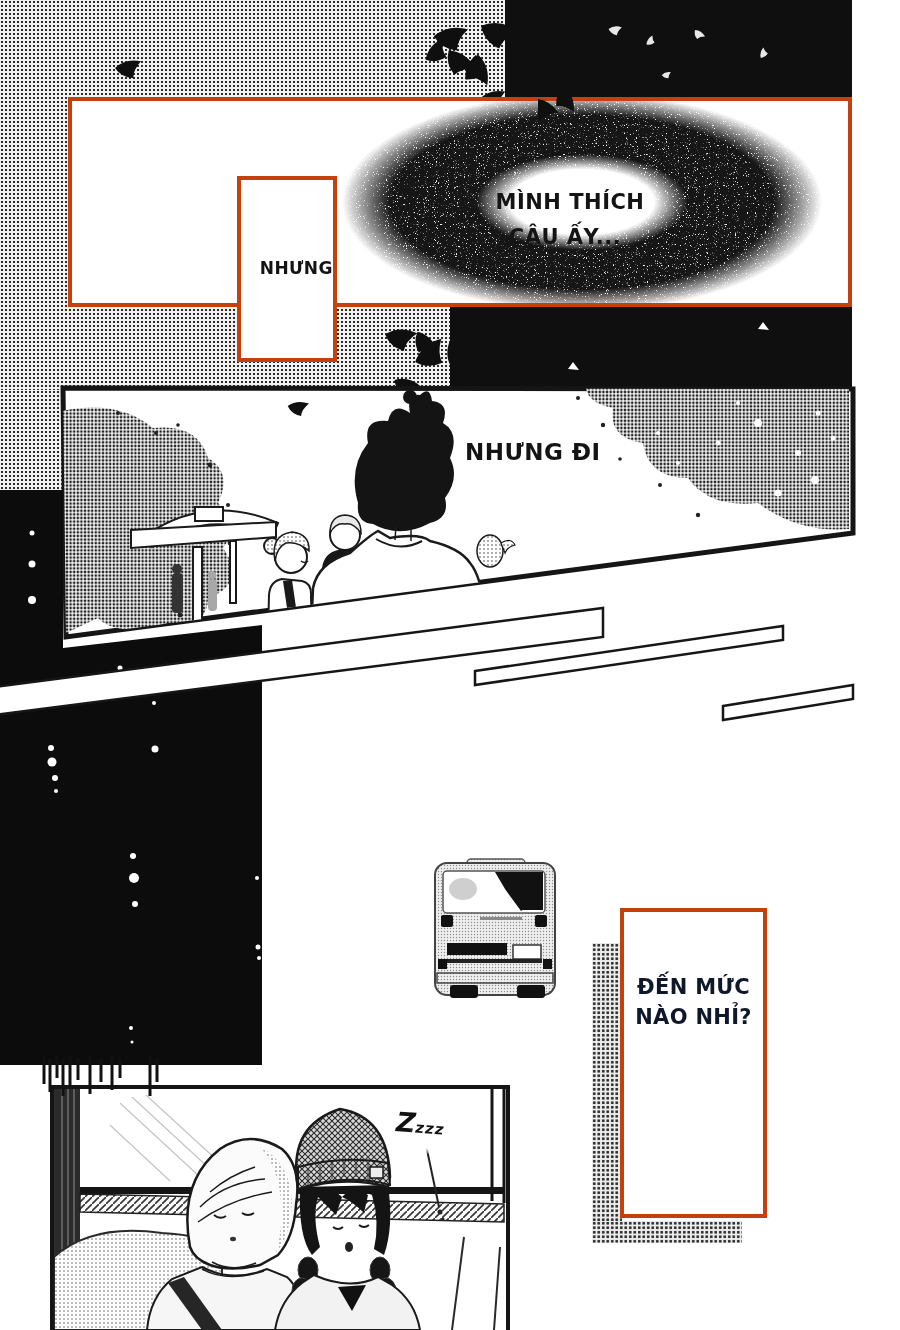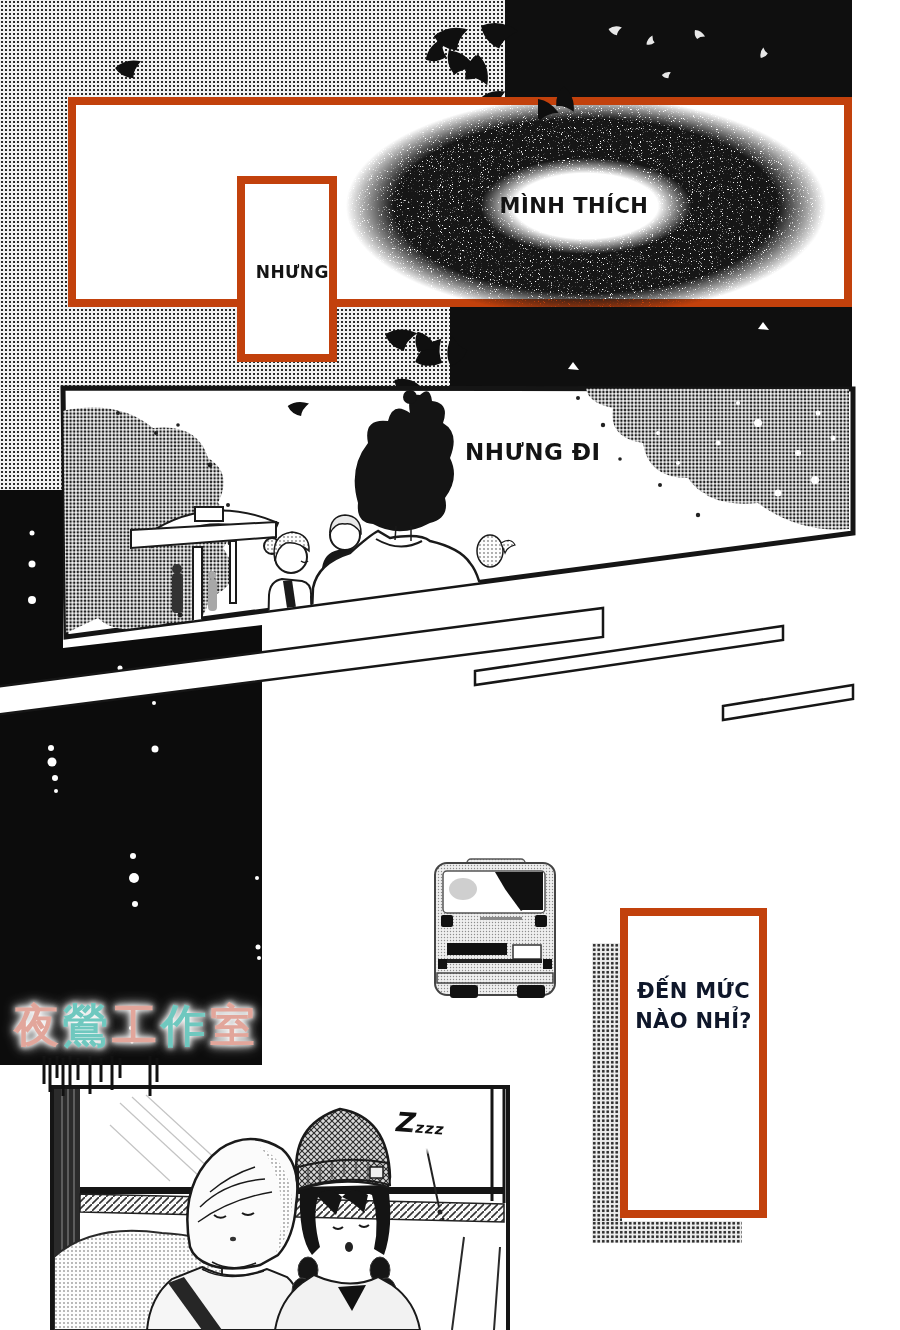--- a/index.html
+++ b/index.html
@@ -15,21 +15,21 @@
     background-image:radial-gradient(circle,#2b2b2b 1.35px,transparent 1.55px);
     background-size:4px 4px;
   }
   
   .ht2{
     background-color:#ededed;
     background-image:radial-gradient(circle,#303030 1.25px,transparent 1.45px);
     background-size:4.5px 4.5px;
   }
   .panel-box{
-    position:absolute;background:#fff;border:8px solid #c2410c;box-sizing:border-box;
+    position:absolute;background:#fff;border:4px solid #c2410c;box-sizing:border-box;
   }
   .caption-text{
     position:absolute;color:#141414;font-weight:bold;text-align:center;
     letter-spacing:.5px;line-height:1.25;white-space:nowrap;
   }
   .thought-line{font-size:21px;width:220px;}
   .nhung-box{ text-align:right; }
   .nhung-box .caption-inner{
     margin-top:78px;font-size:17px;font-weight:bold;color:#141414;letter-spacing:.5px;
   }
@@ -119,20 +119,21 @@
         </radialGradient>
         <mask id="cloudmask">
           <rect x="270" y="-8" width="480" height="218" fill="url(#cloudrg)"></rect>
         </mask>
       </defs>
       <g mask="url(#cloudmask)">
         <rect x="250" y="0" width="520" height="202" fill="#151515" filter="url(#grain)"></rect>
       </g>
     </svg>
     <div class="caption-text thought-line" style="left:388px;top:88px;">MÌNH THÍCH</div>
+    <div class="caption-text thought-line" style="left:383px;top:123px;">CẬU ẤY...</div>
   </div>
 
   <svg class="abs" style="left:538px;top:84px;" width="70" height="40">
     <path d="M2,14 Q10,2 26,2 Q20,12 22,20 Q10,22 2,14 Z" fill="#0f0f0f" transform="translate(6,4) rotate(55) scale(1.1)"></path>
     <path d="M2,14 Q10,2 26,2 Q20,12 22,20 Q10,22 2,14 Z" fill="#0f0f0f" transform="translate(40,2) rotate(95)"></path>
   </svg>
 
   <div class="panel-box nhung-box" style="left:237px;top:176px;width:100px;height:186px;">
     <div class="caption-inner">NHƯNG</div>
   </div>
@@ -397,15 +398,14 @@
         <path d="M48,10 V32"></path>
         <path d="M60,8 V46"></path>
         <path d="M71,10 V34"></path>
       <path d="M82,8 V42"></path>
         <path d="M90,10 V30"></path>
         <path d="M120,8 V48"></path>
         <path d="M127,10 V34"></path>
     </g>
   </svg>
 
-  <div class="watermark" style="left:14px;top:996px;"><span style="color: rgb(226, 166, 155);">夜</span><span style="color: rgb(111, 200, 191);">鶯</span><span style="color: rgb(226, 166, 155);">工</span><span style="color: rgb(111, 200, 191);">作</span><span style="color: rgb(226, 166, 155);">室</span></div>
 
 </div>
 
 </body></html>

